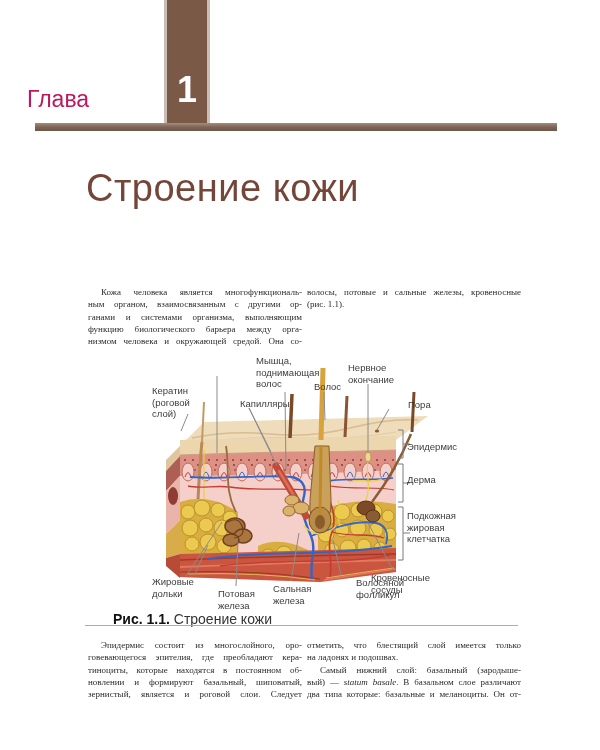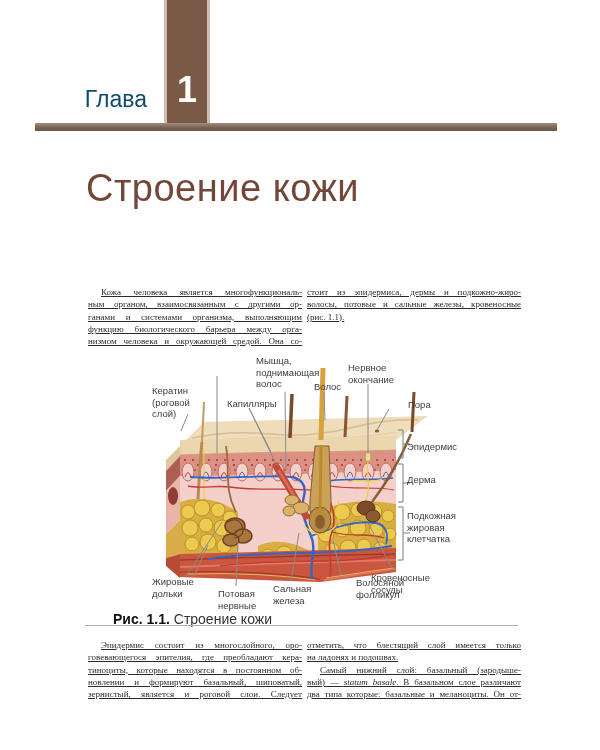--- a/index.html
+++ b/index.html
@@ -1,53 +1,53 @@
 <!DOCTYPE html>
 <html><head>
 <meta charset="utf-8">
 <style>
   html,body{margin:0;padding:0;background:#fff;}
   .page{position:relative;width:600px;height:750px;background:#ffffff;overflow:hidden;
         font-family:"Liberation Sans",sans-serif;}
 
   
-  .chapter-label{position:absolute;left:27px;top:86px;width:120px;text-align:right;
-                 font-size:23px;color:#0c4a6e;}
+  .chapter-label{position:absolute;left:27px;top:86px;width:120px;text-align:left;
+                 font-size:23px;color:#be185d;}
   .chapter-tab{position:absolute;left:164px;top:0;width:40px;height:123px;
                border:3px solid #cbbdb1;border-top:none;background:#7b5947;
                display:flex;align-items:flex-end;justify-content:center;}
   .chapter-tab span{color:#ffffff;font-size:36px;font-weight:bold;padding-bottom:12px;}
   .header-rule{position:absolute;left:35px;top:123px;width:522px;height:8px;
                background:linear-gradient(to bottom,#a48d7e 0%,#7b6254 55%,#6e5649 100%);}
 
   
   .page-title{position:absolute;left:86px;top:166px;margin:0;font-size:38px;font-weight:400;
               color:#744639;letter-spacing:0.5px;line-height:44px;}
 
   
   .col{position:absolute;width:214px;font-family:"Liberation Serif",serif;font-size:9px;
        color:#2a2a2a;}
-  .col .tl{height:12.3px;line-height:12.3px;overflow:hidden;text-decoration:underline;}
+  .col .tl{height:12.3px;line-height:12.3px;overflow:hidden;}
   .j{text-align:justify;text-align-last:justify;}
   .ind{text-indent:13px;}
   .intro-left{left:88px;top:286px;}
   .intro-right{left:307px;top:286px;}
   .body-left{left:88px;top:639px;}
   .body-right{left:307px;top:639px;}
 
   
   .fig-svg{position:absolute;left:80px;top:350px;}
   .fl{position:absolute;font-size:9.5px;line-height:11.5px;color:#3c3c3c;
       white-space:pre-line;}
   .lb-keratin{left:152px;top:385px;}
   .lb-dermal{left:177px;top:355px;width:80px;text-align:center;}
   .lb-muscle{left:256px;top:355px;}
   .lb-hair{left:314px;top:381px;}
   .lb-nerve{left:348px;top:362px;}
-  .lb-capill{left:227px;top:398px;}
+  .lb-capill{left:240px;top:398px;}
   .lb-pore{left:383px;top:399px;padding-left:25px;}
   .lb-epid{left:407px;top:441px;}
   .lb-derma{left:407px;top:474px;}
   .lb-subcut{left:407px;top:510px;}
   .lb-fat{left:152px;top:576px;}
   .lb-sweat{left:218px;top:588px;}
   .lb-sebum{left:273px;top:583px;}
   .lb-follicle{left:318px;top:577px;margin-left:38px;}
   .lb-vessels{left:371px;top:572px;}
 
@@ -70,21 +70,20 @@
   <h1 class="page-title">Строение кожи</h1>
 
   <div class="col intro-left">
     <div class="tl j ind">Кожа человека является многофункциональ-</div>
     <div class="tl j">ным органом, взаимосвязанным с другими ор-</div>
     <div class="tl j">ганами и системами организма, выполняющим</div>
     <div class="tl j">функцию биологического барьера между орга-</div>
     <div class="tl j">низмом человека и окружающей средой. Она со-</div>
   </div>
   <div class="col intro-right">
-    <div class="tl j">стоит из эпидермиса, дермы и подкожно-жиро-</div>
     <div class="tl j">волосы, потовые и сальные железы, кровеносные</div>
     <div class="tl">(рис. 1.1).</div>
   </div>
 
   <svg class="fig-svg" width="440" height="270" viewBox="0 0 440 270">
 
     <polygon points="86,110 100,96 100,106 86,121" fill="#e0c69c"></polygon>
     <polygon points="86,121 100,106 100,126 86,141" fill="#ad5f53"></polygon>
     <polygon points="86,141 100,126 100,170 86,184" fill="#e9b4a9"></polygon>
     <polygon points="86,184 100,170 100,204 86,208" fill="#d8ac4b"></polygon>
@@ -279,21 +278,21 @@
   <div class="fl lb-capill">Капилляры</div>
   <div class="fl lb-pore">Пора</div>
   <div class="fl lb-epid">Эпидермис</div>
   <div class="fl lb-derma">Дерма</div>
   <div class="fl lb-subcut">Подкожная
 жировая
 клетчатка</div>
   <div class="fl lb-fat">Жировые
 дольки</div>
   <div class="fl lb-sweat">Потовая
-нервные</div>
+железа</div>
   <div class="fl lb-sebum">Сальная
 железа</div>
   <div class="fl lb-follicle">Волосяной
 фолликул</div>
   <div class="fl lb-vessels">Кровеносные
 сосуды</div>
 
   <div class="fig-caption">
     <span class="cb">Рис. 1.1.</span><span> Строение кожи</span>
   </div>

